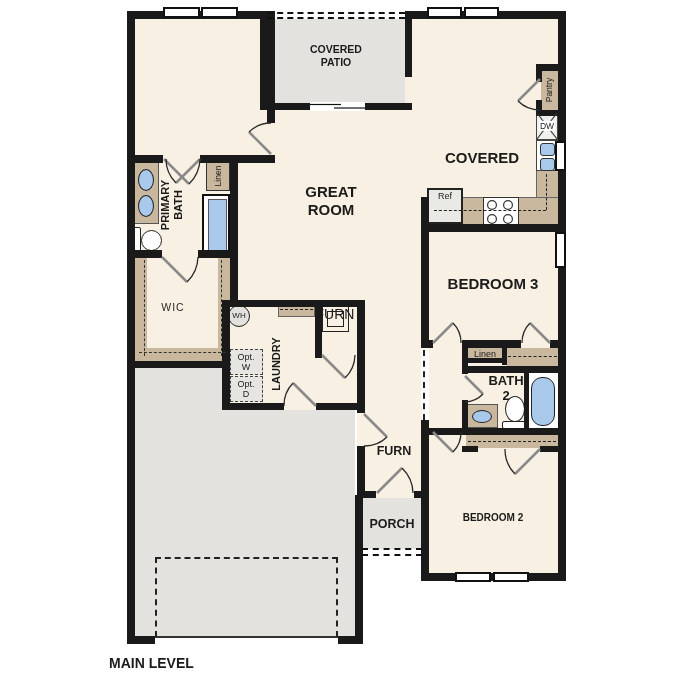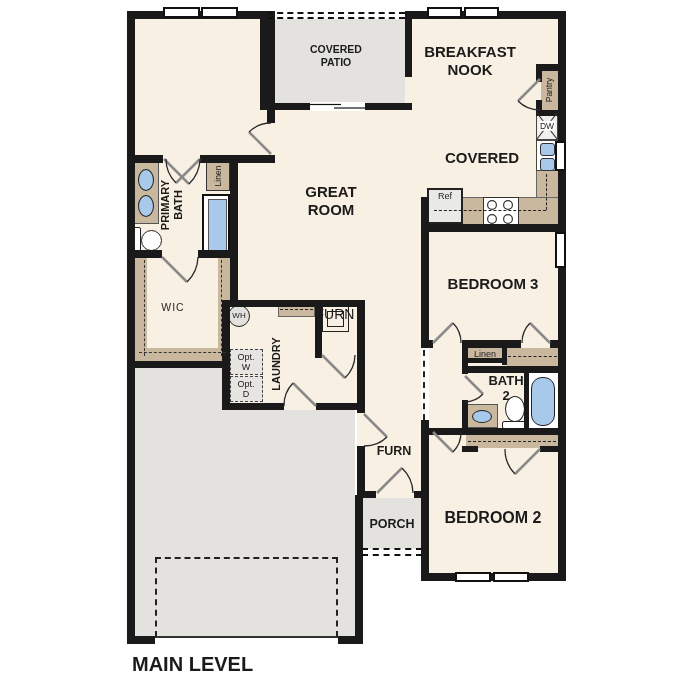--- a/index.html
+++ b/index.html
@@ -203,22 +203,20 @@
         <circle cx="508" cy="219" r="4.4"></circle>
     </g>
     <g stroke="#111" stroke-width="1.2" fill="none">
       <path d="M310,104.5 L341,104.5"></path>
         <path d="M334,108 L365,108"></path>
     </g>
   </svg>
 
   <div class="lbl b" style="left:336px;top:56px;font-size:10.5px">COVERED
 PATIO</div>
-  <div class="lbl b" style="left:470px;top:61px;font-size:15px">BREAKFAST
-NOOK</div>
   <div class="lbl b" style="left:482px;top:158px;font-size:15px">COVERED</div>
   <div class="lbl b" style="left:331px;top:201px;font-size:15px">GREAT
 ROOM</div>
   <div class="lbl b vlbl" style="left:172px;top:205px;font-size:11px">PRIMARY
 BATH</div>
   <div class="lbl vlbl" style="left:218px;top:176px;font-size:8.5px">Linen</div>
   <div class="lbl" style="left:173px;top:307px;font-size:10.5px;letter-spacing:1px;color:#2a2a2a">WIC</div>
   <div class="lbl b vlbl" style="left:277px;top:364px;font-size:11px">LAUNDRY</div>
   <div class="lbl" style="left:239px;top:316px;font-size:8px">WH</div>
   <div class="lbl" style="left:335px;top:315px;font-size:14px">FURN</div>
@@ -226,18 +224,18 @@
 W</div>
   <div class="lbl" style="left:246px;top:389px;font-size:9px;line-height:1.15">Opt.
 D</div>
   <div class="lbl vlbl" style="left:549px;top:90px;font-size:8.5px">Pantry</div>
   <div class="lbl" style="left:547px;top:126px;font-size:8.5px;background:#fff;padding:0 1px">DW</div>
   <div class="lbl" style="left:445px;top:196px;font-size:9px">Ref</div>
   <div class="lbl b" style="left:493px;top:284px;font-size:15px">BEDROOM 3</div>
   <div class="lbl" style="left:485px;top:354px;font-size:9px">Linen</div>
   <div class="lbl b" style="left:506px;top:389px;font-size:13px;line-height:1.15">BATH
 2</div>
-  <div class="lbl b" style="left:493px;top:518px;font-size:16px">BEDROOM 2</div>
+  <div class="lbl b" style="left:493px;top:518px;font-size:10px">BEDROOM 2</div>
   <div class="lbl b" style="left:394px;top:452px;font-size:12.5px">FURN</div>
   <div class="lbl b" style="left:392px;top:525px;font-size:12.5px">PORCH</div>
-  <div class="lbl b" style="left:132px;top:664px;font-size:20px;transform:translate(0,-50%);text-align:left">MAIN LEVEL</div>
+  <div class="lbl b" style="left:109px;top:664px;font-size:14px;transform:translate(0,-50%);text-align:left">MAIN LEVEL</div>
 
 </div>
 
 </body></html>

